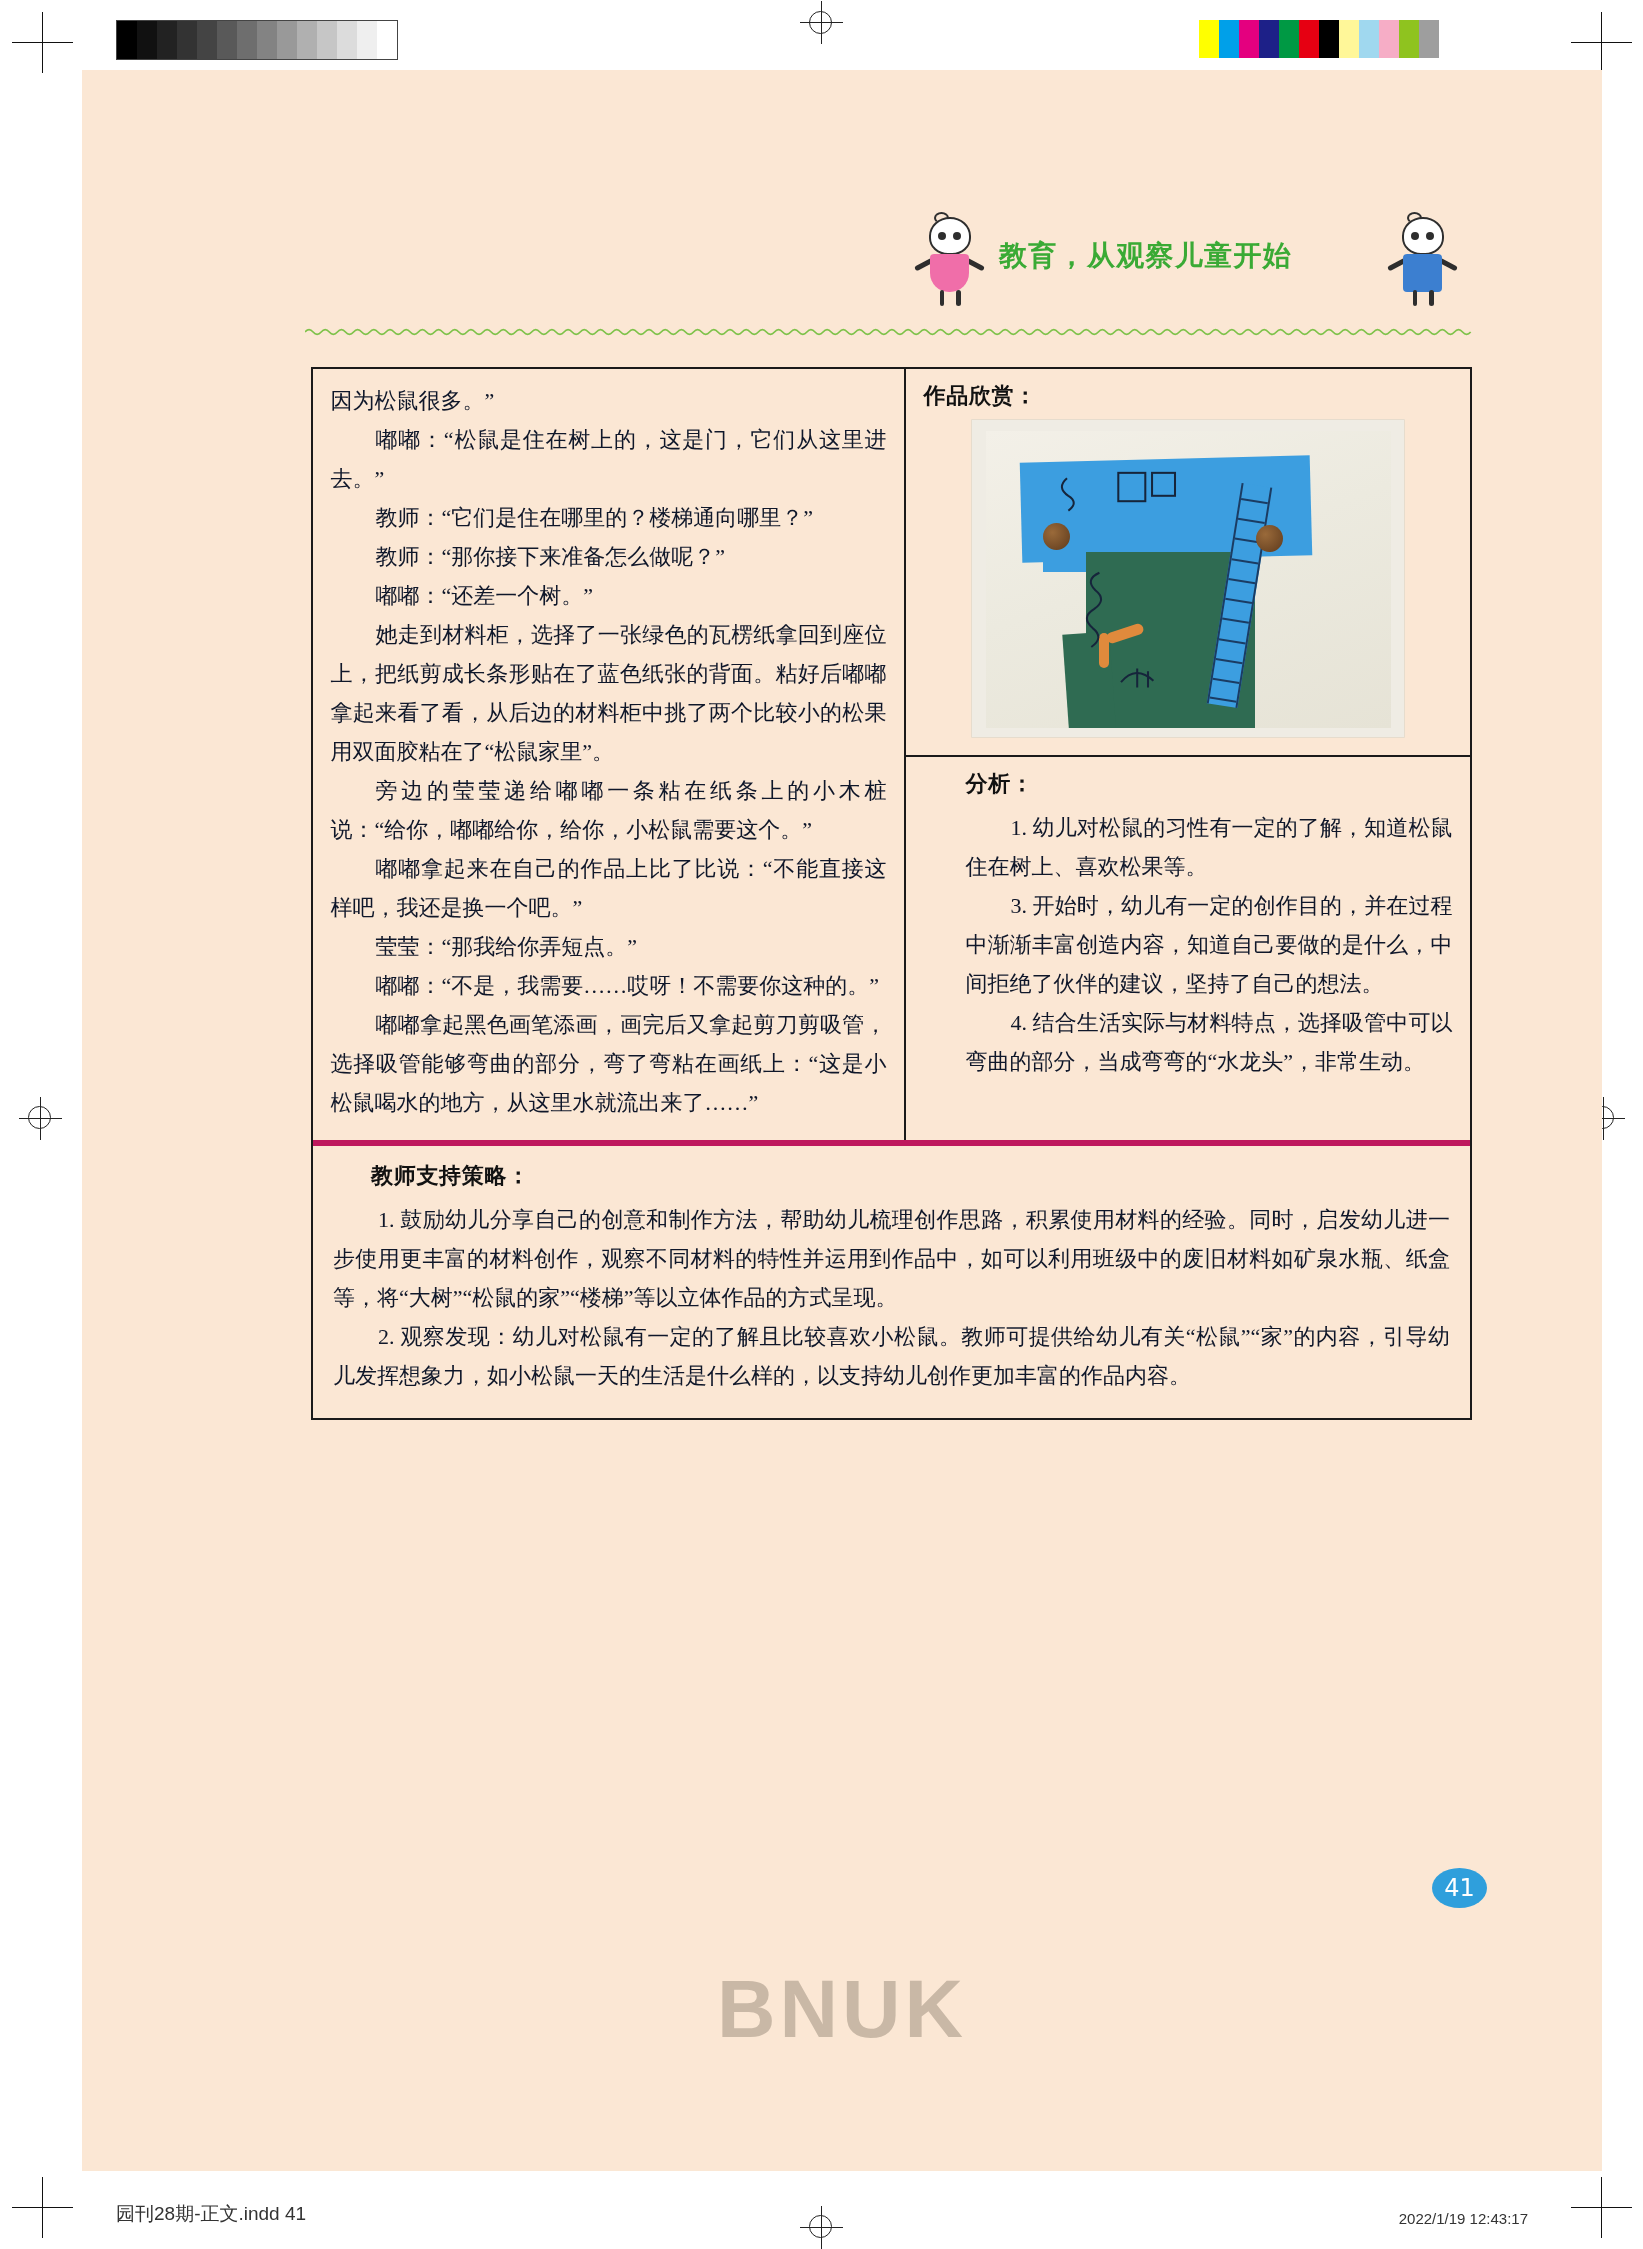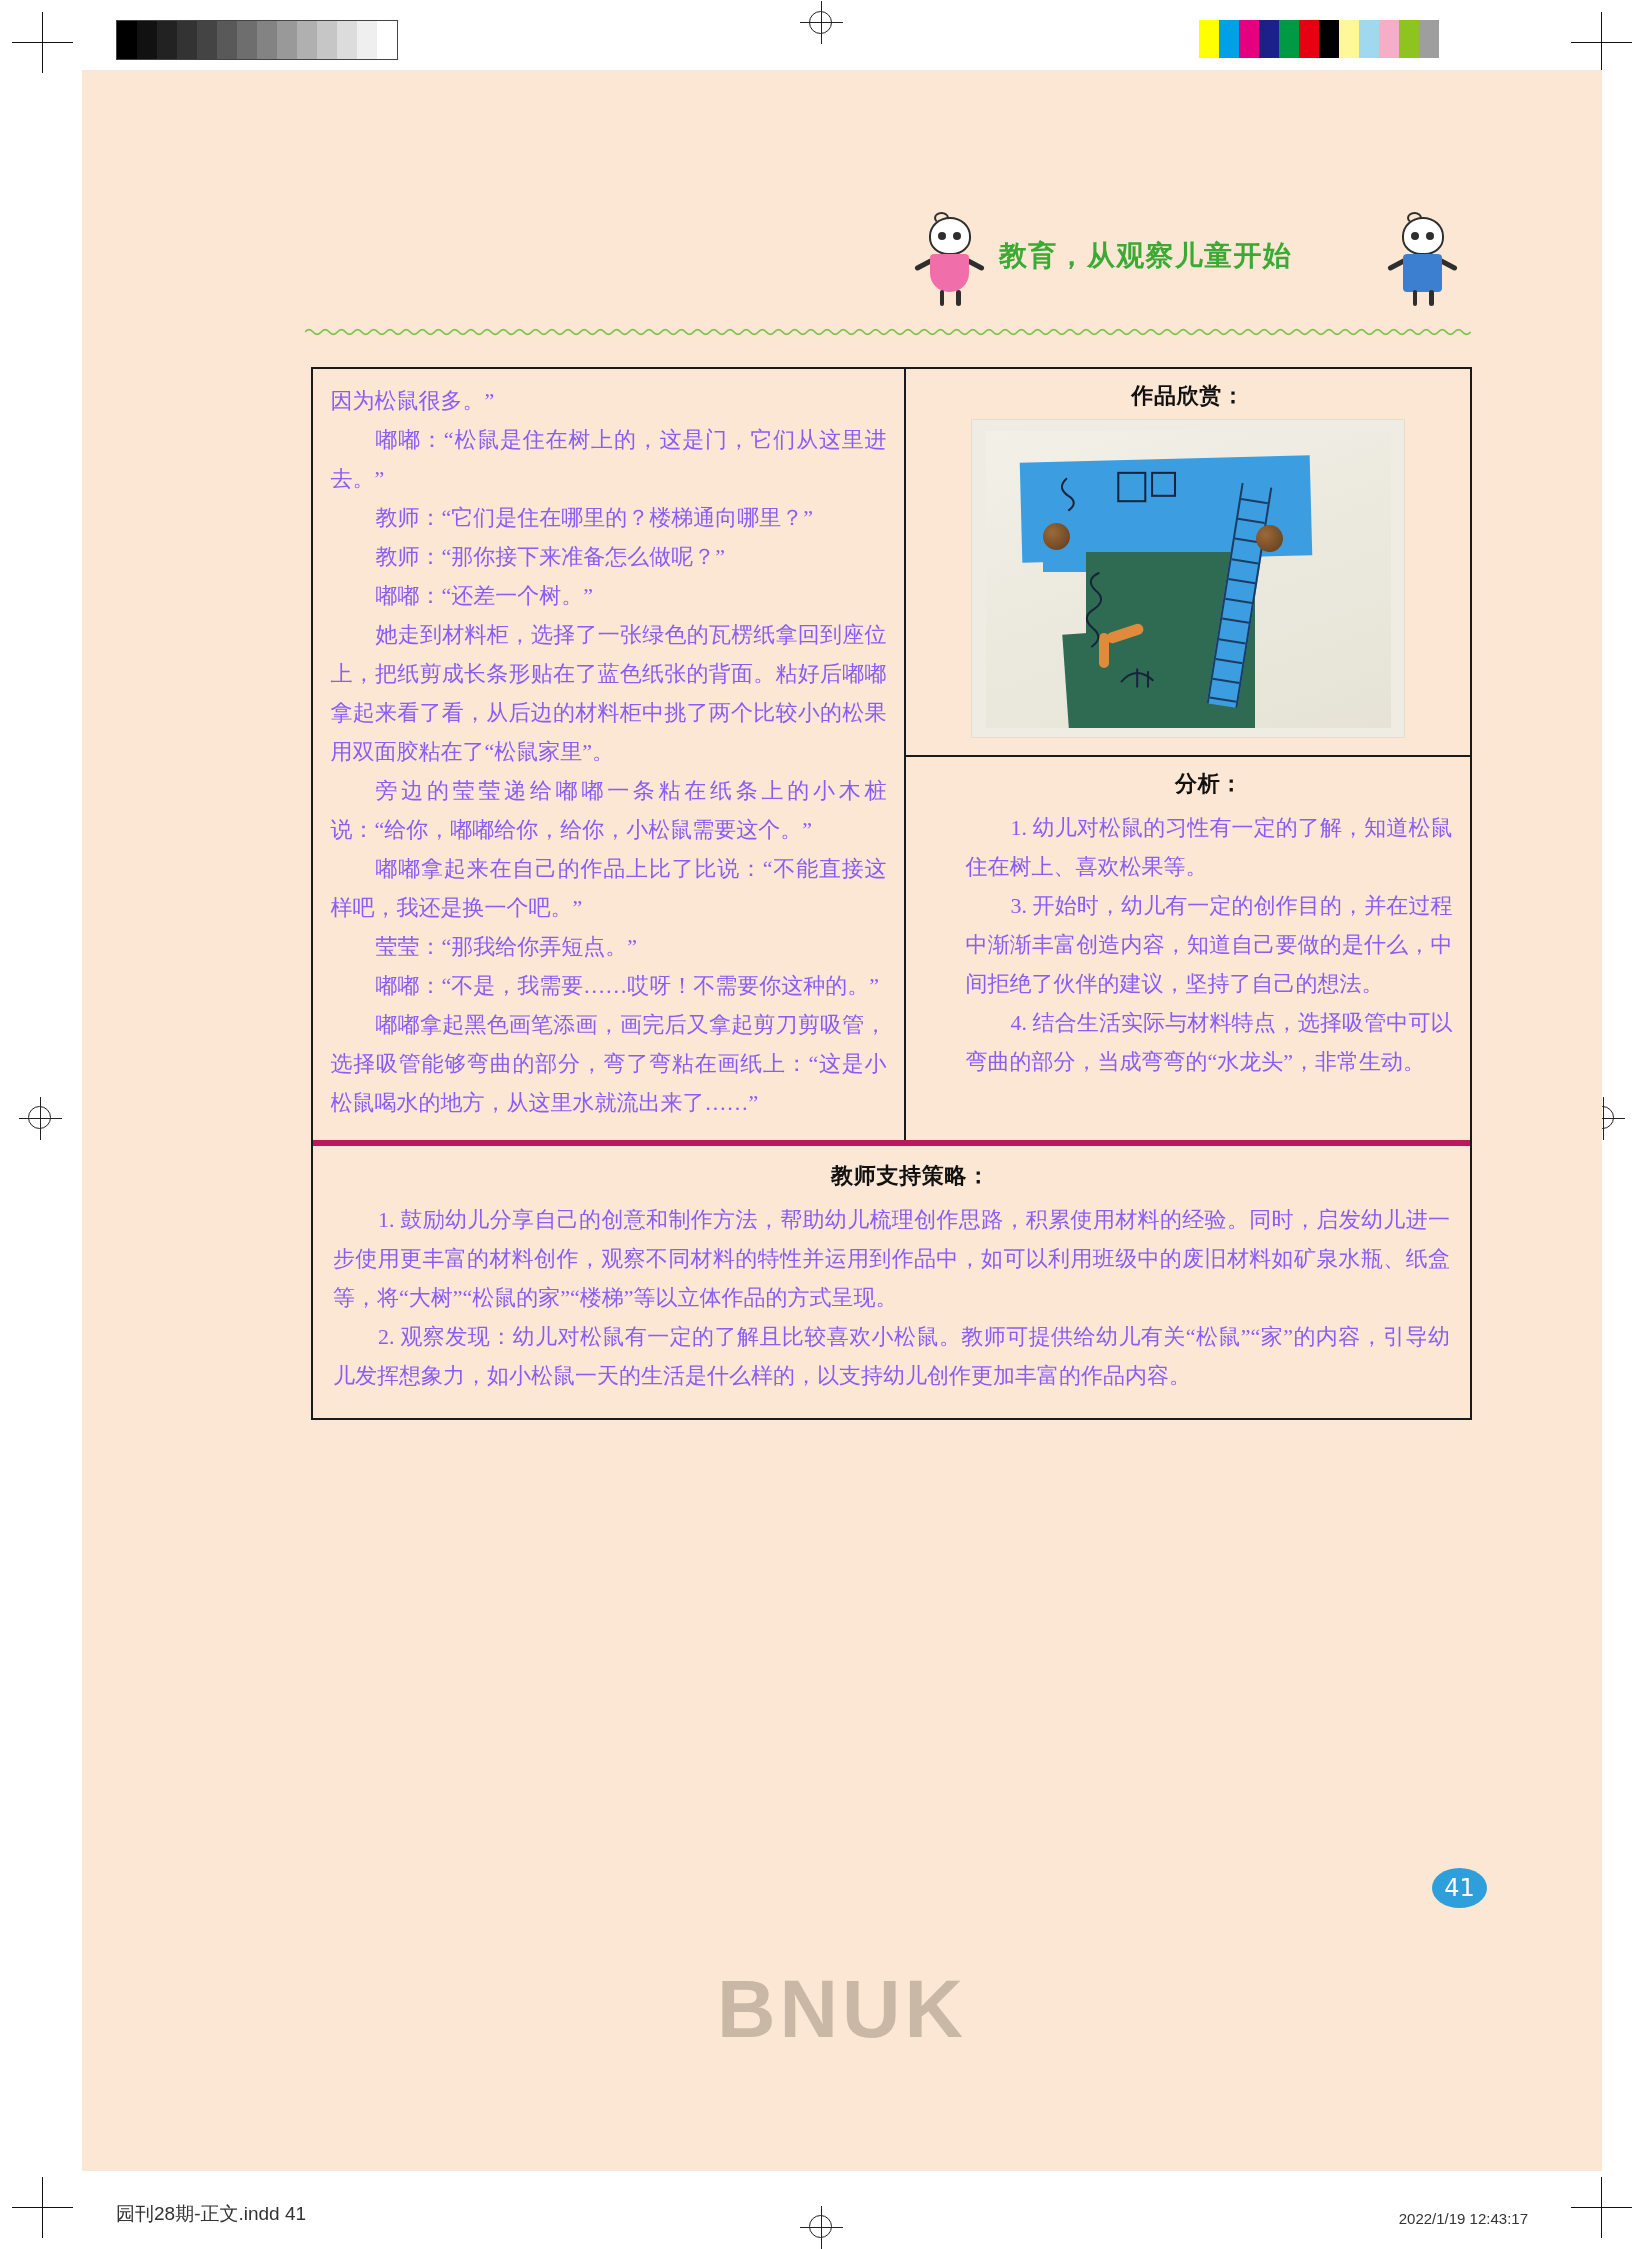--- a/index.html
+++ b/index.html
@@ -212,26 +212,25 @@
     padding: 15px 20px 23px 20px;
   }
 
   .sec-title {
     font-size: 22px;
     font-weight: bold;
     color: #111;
     margin-bottom: 9.4px;
     font-family: "DejaVu Sans", sans-serif;
     letter-spacing: 0.7px;
-    text-align: center;
   }
   .para {
     font-size: 22px;
     line-height: 39px;
-    color: #8b5cf6;
+    color: #0f172a;
     text-align: justify;
     text-justify: inter-ideograph;
     margin: 0;
   }
   .para.indent { text-indent: 45px; }
 
   
   .photo-wrap {
     position: relative;
     width: 432px;

